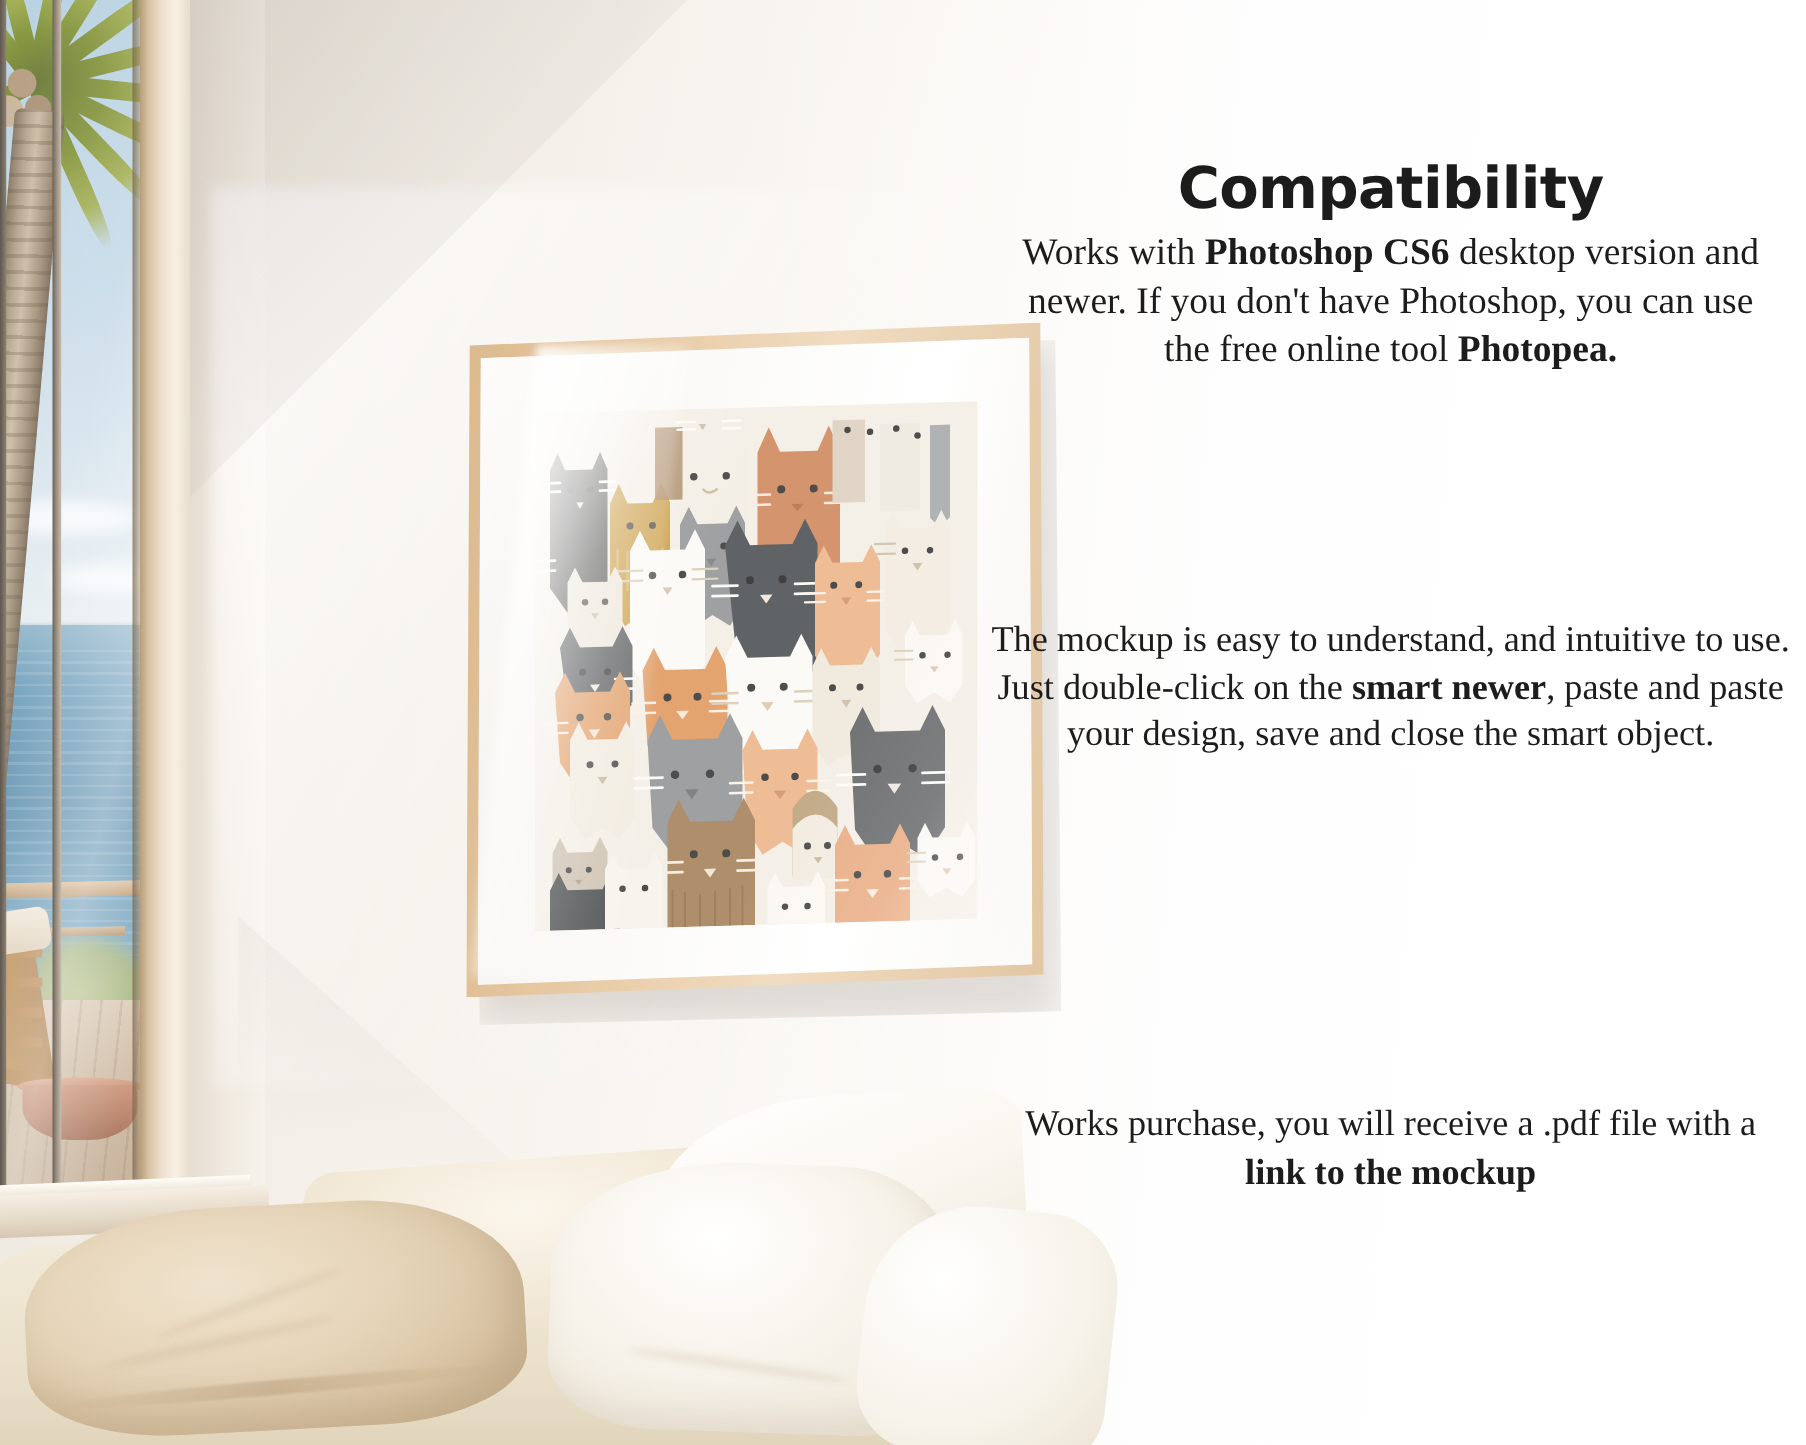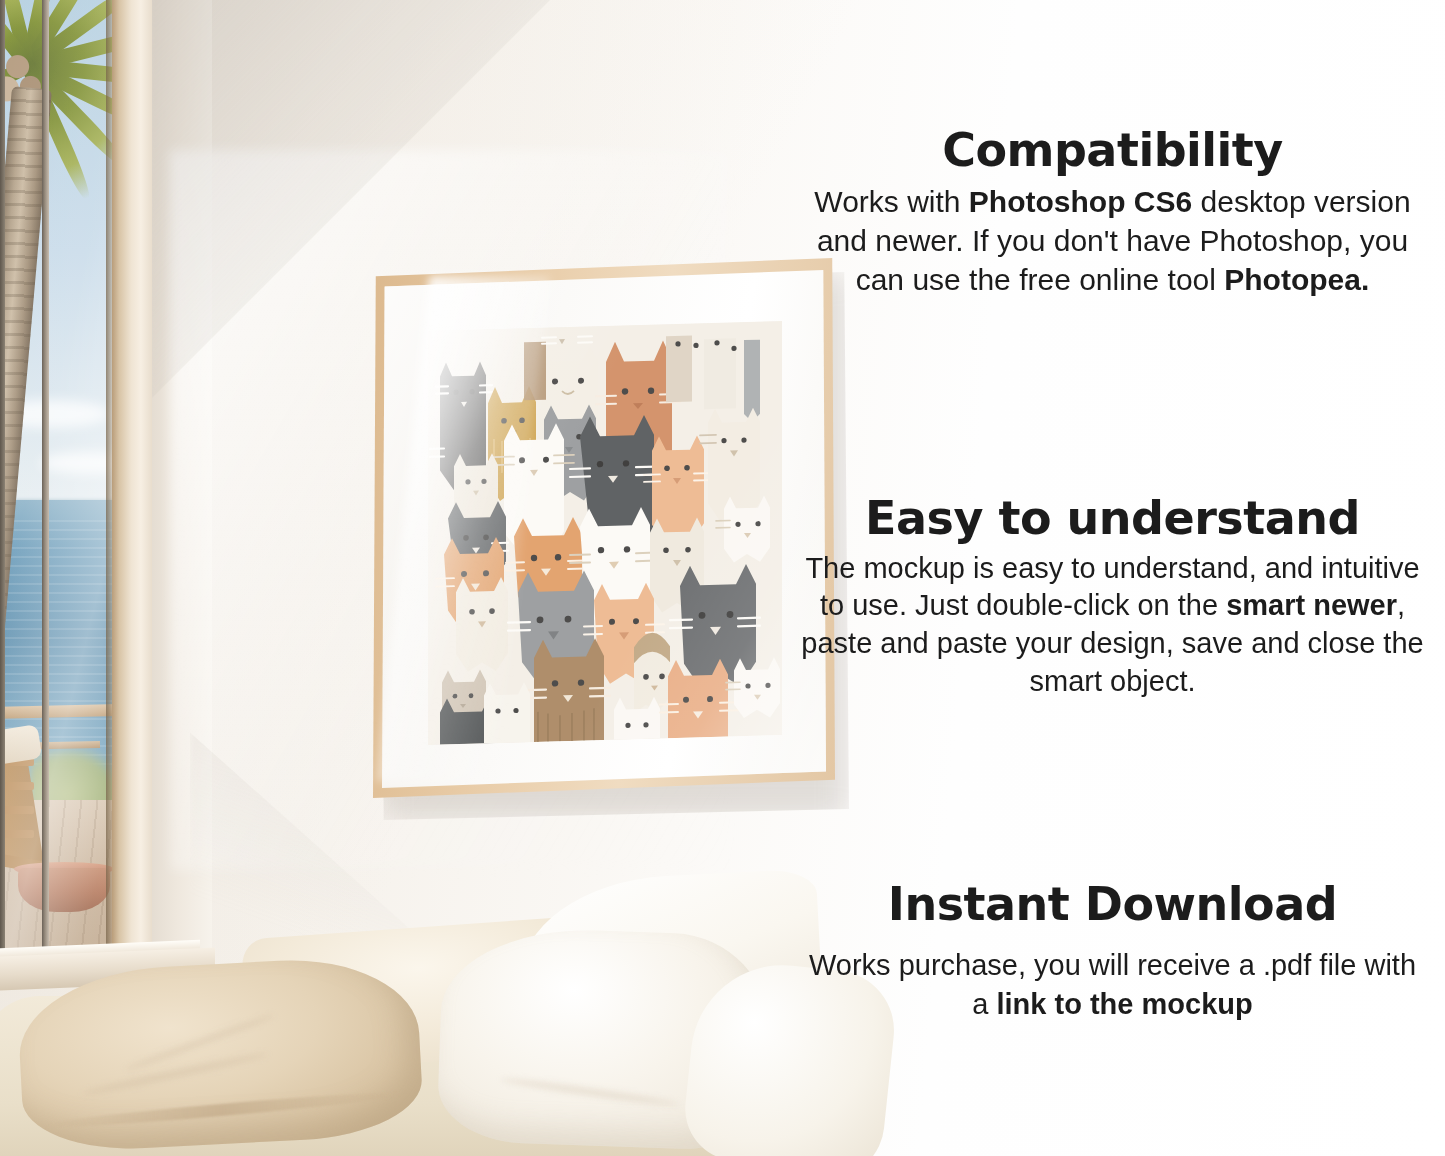--- a/index.html
+++ b/index.html
@@ -287,21 +287,21 @@
   }
   .sec{position:absolute;left:0;width:665px;}
   .sec h2{
     margin:0 0 6px 0;
     font-family:"DejaVu Sans","Liberation Sans",sans-serif;
     font-weight:700;
     letter-spacing:-.5px;
   }
   .sec p{
     margin:0;
-    font-family:Liberation Sans, sans-serif;
+    font-family:Liberation Serif, serif;
     font-weight:400;
   }
   .sec .b{font-weight:700;}
 
   #sec-compat{top:126px;}
   #sec-compat h2{font-size:46px;line-height:1.08;}
   #sec-compat p{font-size:30px;line-height:1.30;padding:0 24px;}
 
   #sec-easy{top:494px;}
   #sec-easy h2{font-size:46px;line-height:1.08;}
@@ -671,23 +671,21 @@
   </div>
 
   <div class="panel">
 
     <div class="sec" id="sec-compat">
       <h2>Compatibility</h2>
       <p><span>Works with </span><span class="b">Photoshop CS6</span><span> desktop version and newer. If you don't have Photoshop, you can use the free online tool </span><span class="b">Photopea.</span></p>
     </div>
 
     <div class="sec" id="sec-easy">
-      <h2>Easy to understand</h2>
       <p><span>The mockup is easy to understand, and intuitive to use. Just double-click on the </span><span class="b">smart newer</span><span>, paste and paste your design, save and close the smart object.</span></p>
     </div>
 
     <div class="sec" id="sec-instant">
-      <h2>Instant Download</h2>
       <p><span>Works purchase, you will receive a .pdf file with a </span><span class="b">link to the mockup</span></p>
     </div>
 
   </div>
 </div>
 
 </body></html>

